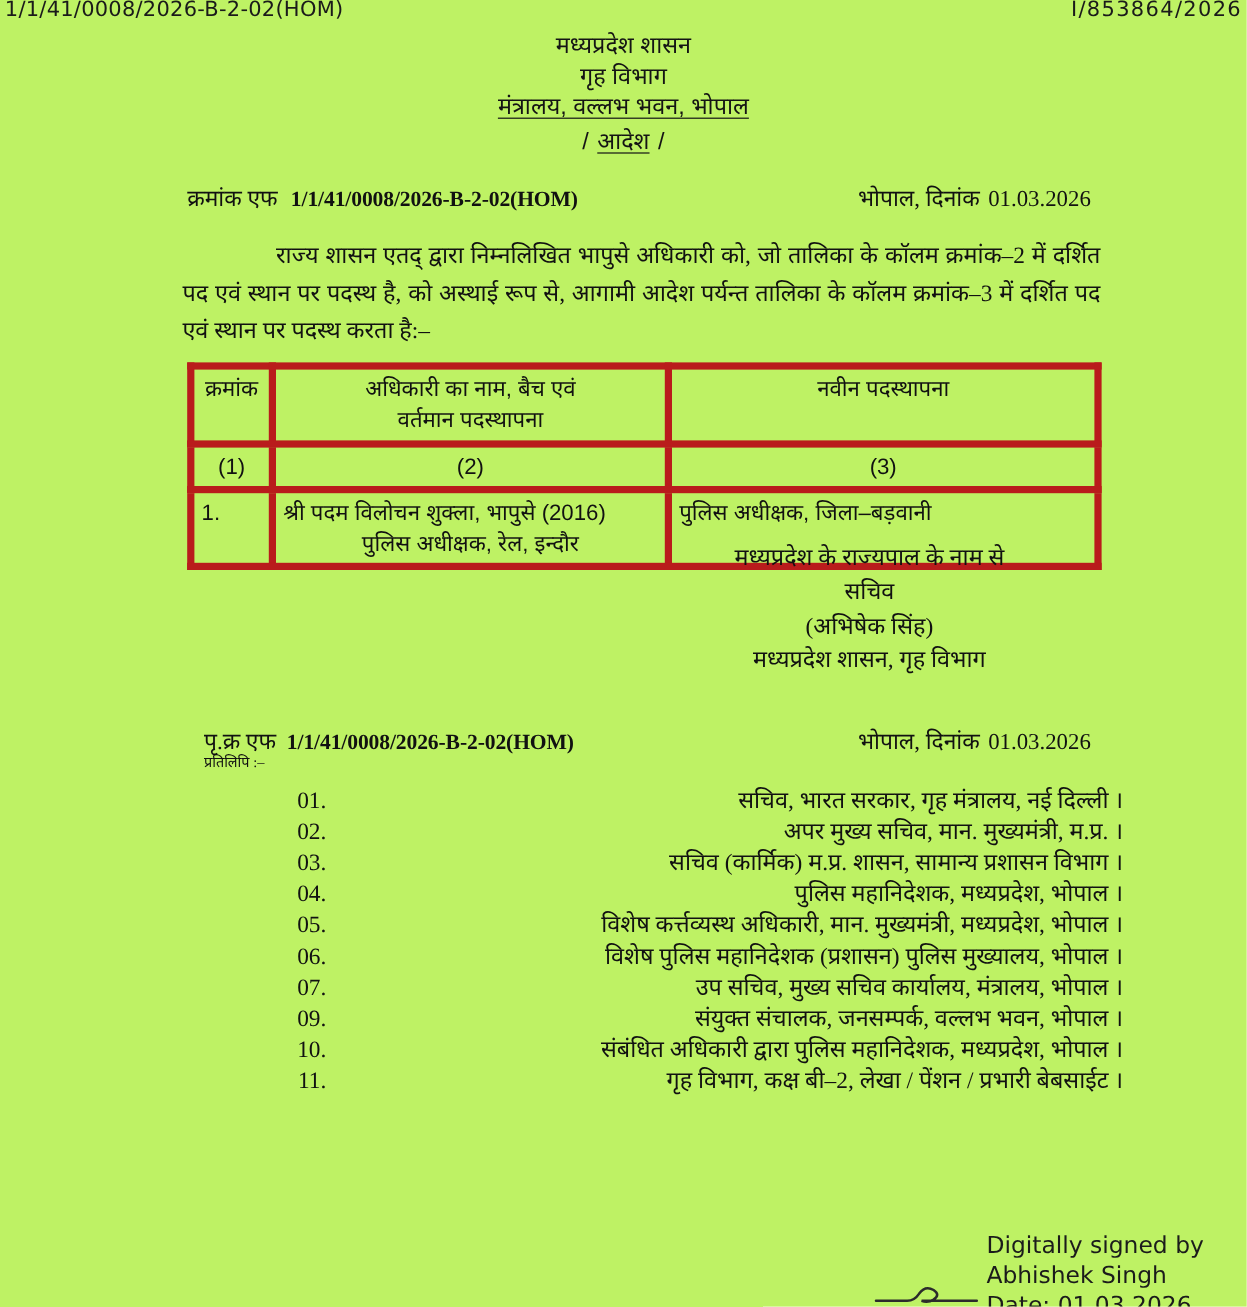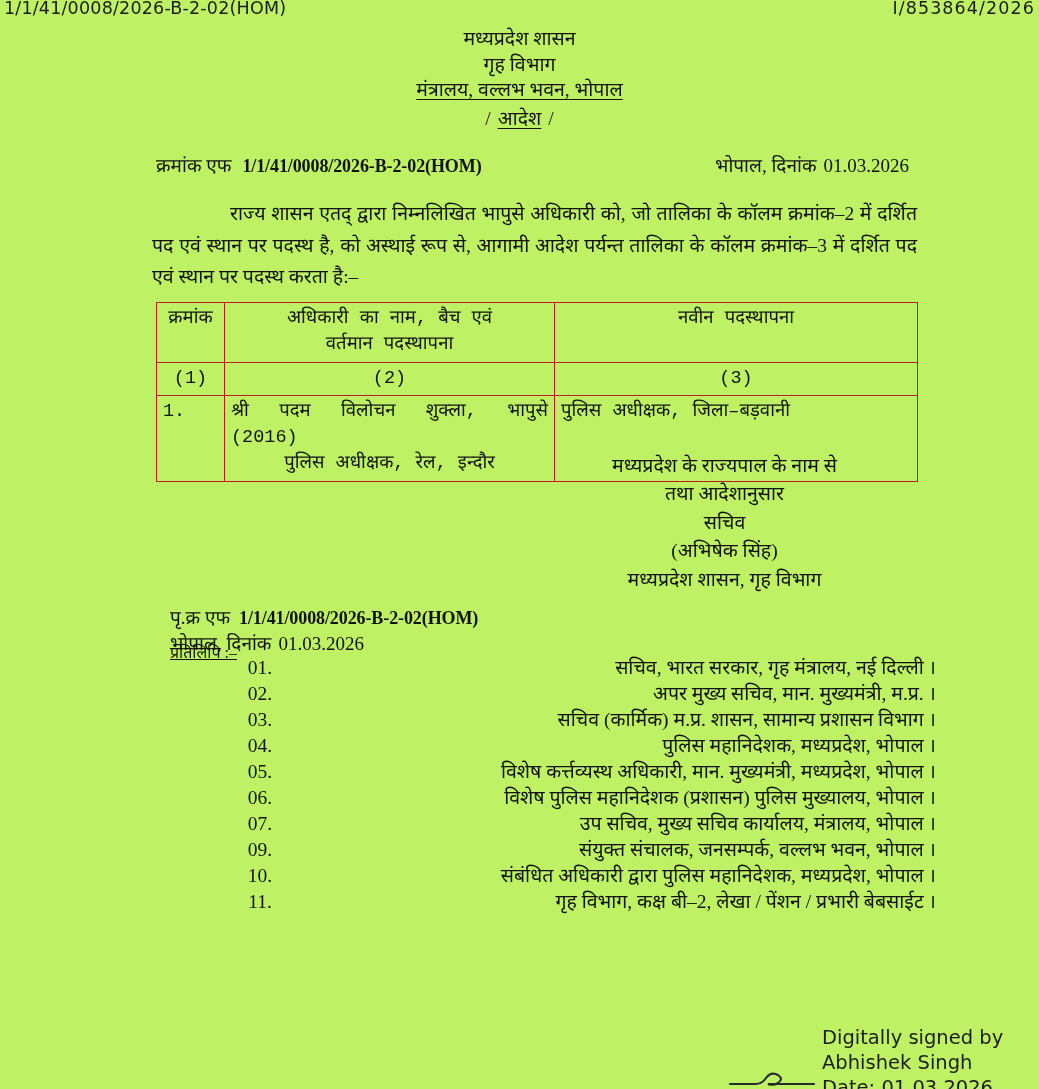--- a/index.html
+++ b/index.html
@@ -44,21 +44,21 @@
   
   .heading {
     position: absolute;
     top: 26px;
     left: 0;
     right: 0;
     text-align: center;
     line-height: 1.32;
   }
   .heading div {
-    font-family: Liberation Serif, serif;
+    font-family: Liberation Sans, sans-serif;
     font-size: 19.5px;
     color: #141414;
   }
   .heading .u { text-decoration: underline; text-underline-offset: 3px; }
   .heading .order-line { margin-top: 3px; }
   .heading .order-line .slash { text-decoration: none; padding: 0 7px; }
 
   
   .refrow {
     position: absolute;
@@ -104,24 +104,24 @@
     top: 302px;
     left: 156px;
     width: 762px;
   }
   table.posting {
     width: 100%;
     border-collapse: collapse;
     table-layout: fixed;
   }
   table.posting td, table.posting th {
-    border: 1px solid #b91c1c;
+    border: 6px solid #b91c1c;
     font-weight: normal;
     font-size: 18.5px;
-    font-family: Liberation Mono, monospace;
+    font-family: Liberation Sans, sans-serif;
     vertical-align: top;
     padding: 3px 6px;
     line-height: 1.42;
   }
   .col1 { width: 68px; }
   .col2 { width: 330px; }
   .col3 { width: auto; }
   .th-center { text-align: center; vertical-align: middle; }
   .numrow td { text-align: center; padding: 1px 4px; }
   .cell-sn { text-align: left; padding-left: 8px; }
@@ -146,38 +146,36 @@
 
   
   .endrow {
     position: absolute;
     top: 604px;
     left: 170px;
     right: 130px;
     display: flex;
     justify-content: space-between;
     align-items: baseline;
-    flex-direction: column;
   }
   .endrow .lbl { font-size: 19px; }
   .endrow .num {
     font-weight: bold;
     font-size: 18px;
     margin-left: 9px;
     letter-spacing: -0.1px;
   }
   .endrow .place { font-size: 19px; }
   .endrow .place .date { margin-left: 7px; }
 
   .copy-label {
     position: absolute;
-    top: 641px;
+    top: 626px;
     left: 170px;
-    font-size: 16px;
-    text-decoration: underline;
+    font-size: 12px;
   }
 
   
   ol.copylist {
     position: absolute;
     top: 655px;
     left: 196px;
     margin: 0;
     padding: 0;
     list-style: none;
@@ -285,21 +283,20 @@
             <div class="l2">पुलिस अधीक्षक, रेल, इन्दौर</div>
           </td>
           <td class="data-cell">पुलिस अधीक्षक, जिला–बड़वानी</td>
         </tr>
       </tbody>
     </table>
   </div>
 
   <div class="authority">
     <div>मध्यप्रदेश के राज्यपाल के नाम से</div>
-    <div>तथा आदेशानुसार</div>
     <div>सचिव</div>
     <div>(अभिषेक सिंह)</div>
     <div>मध्यप्रदेश शासन, गृह विभाग</div>
   </div>
 
   <div class="endrow">
     <div>
       <span class="lbl">पृ.क्र एफ</span><span class="num">1/1/41/0008/2026-B-2-02(HOM)</span>
     </div>
     <div class="place">

